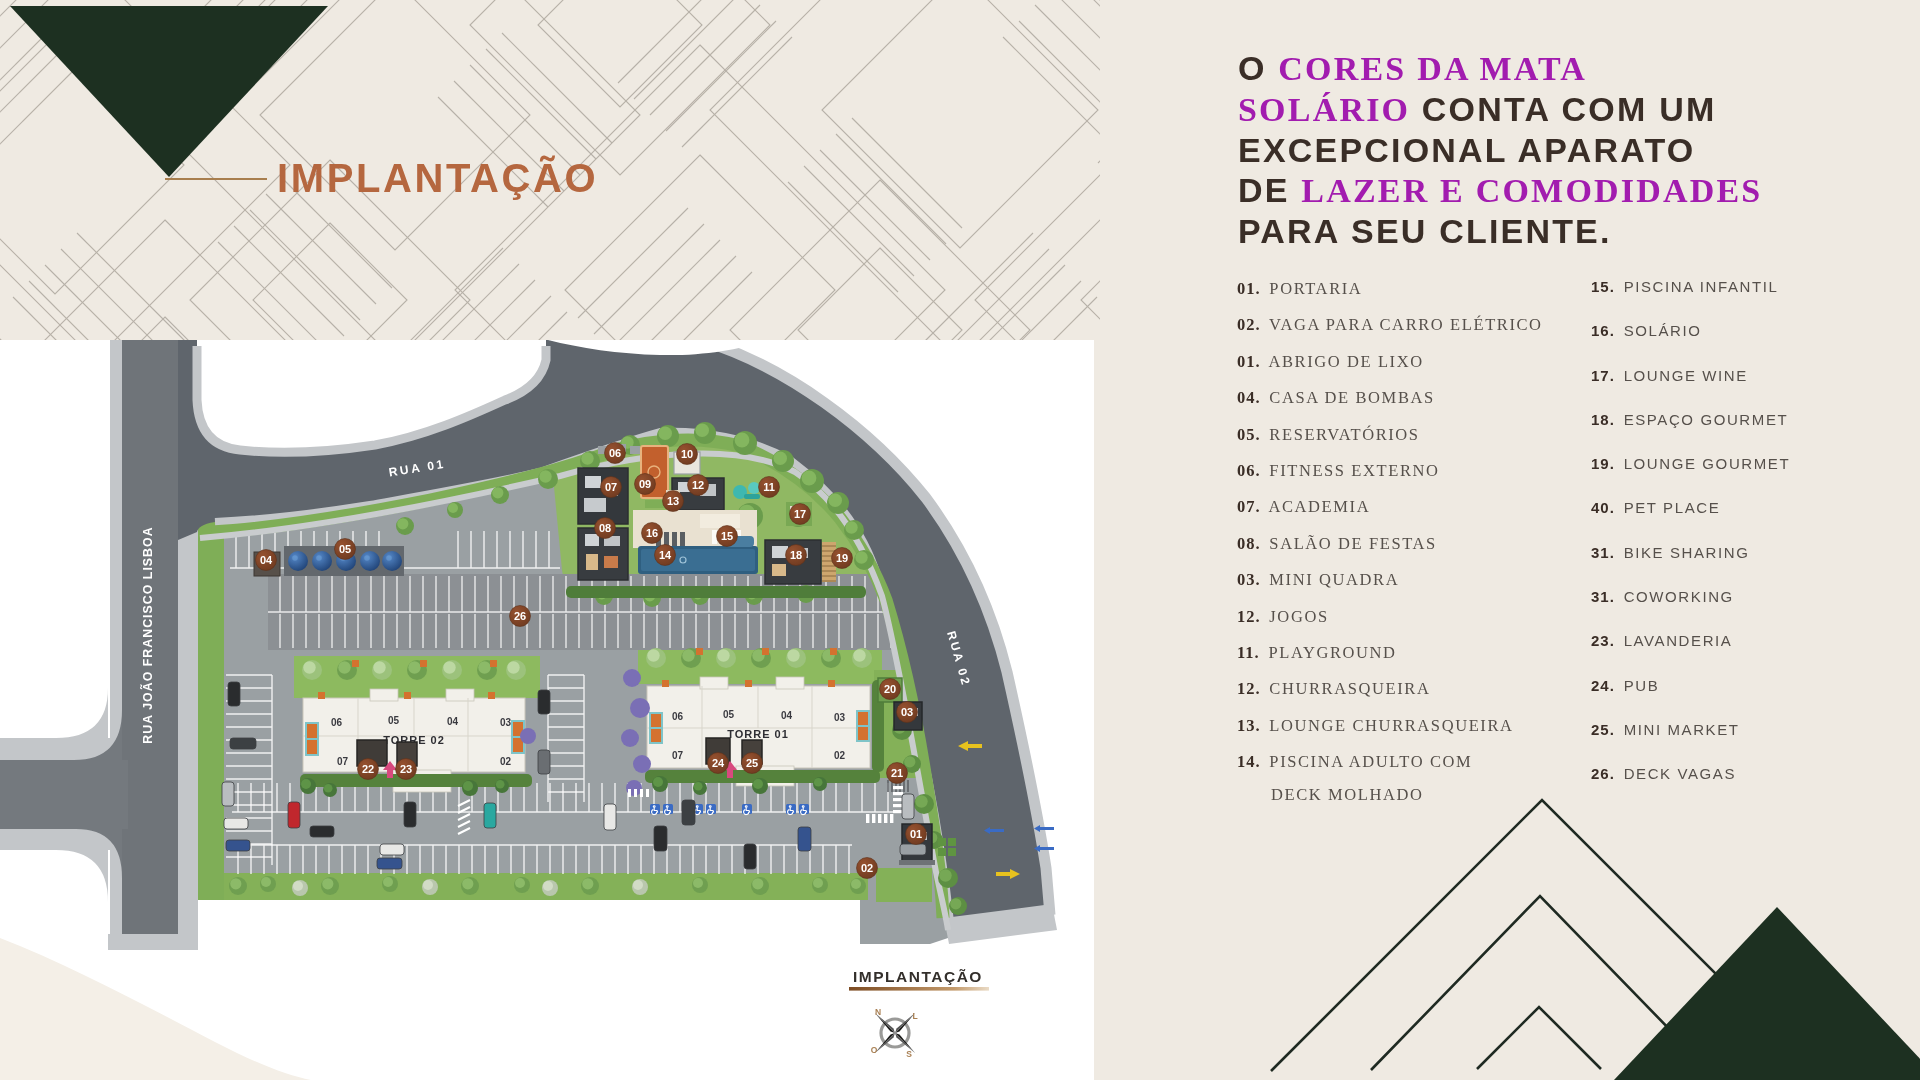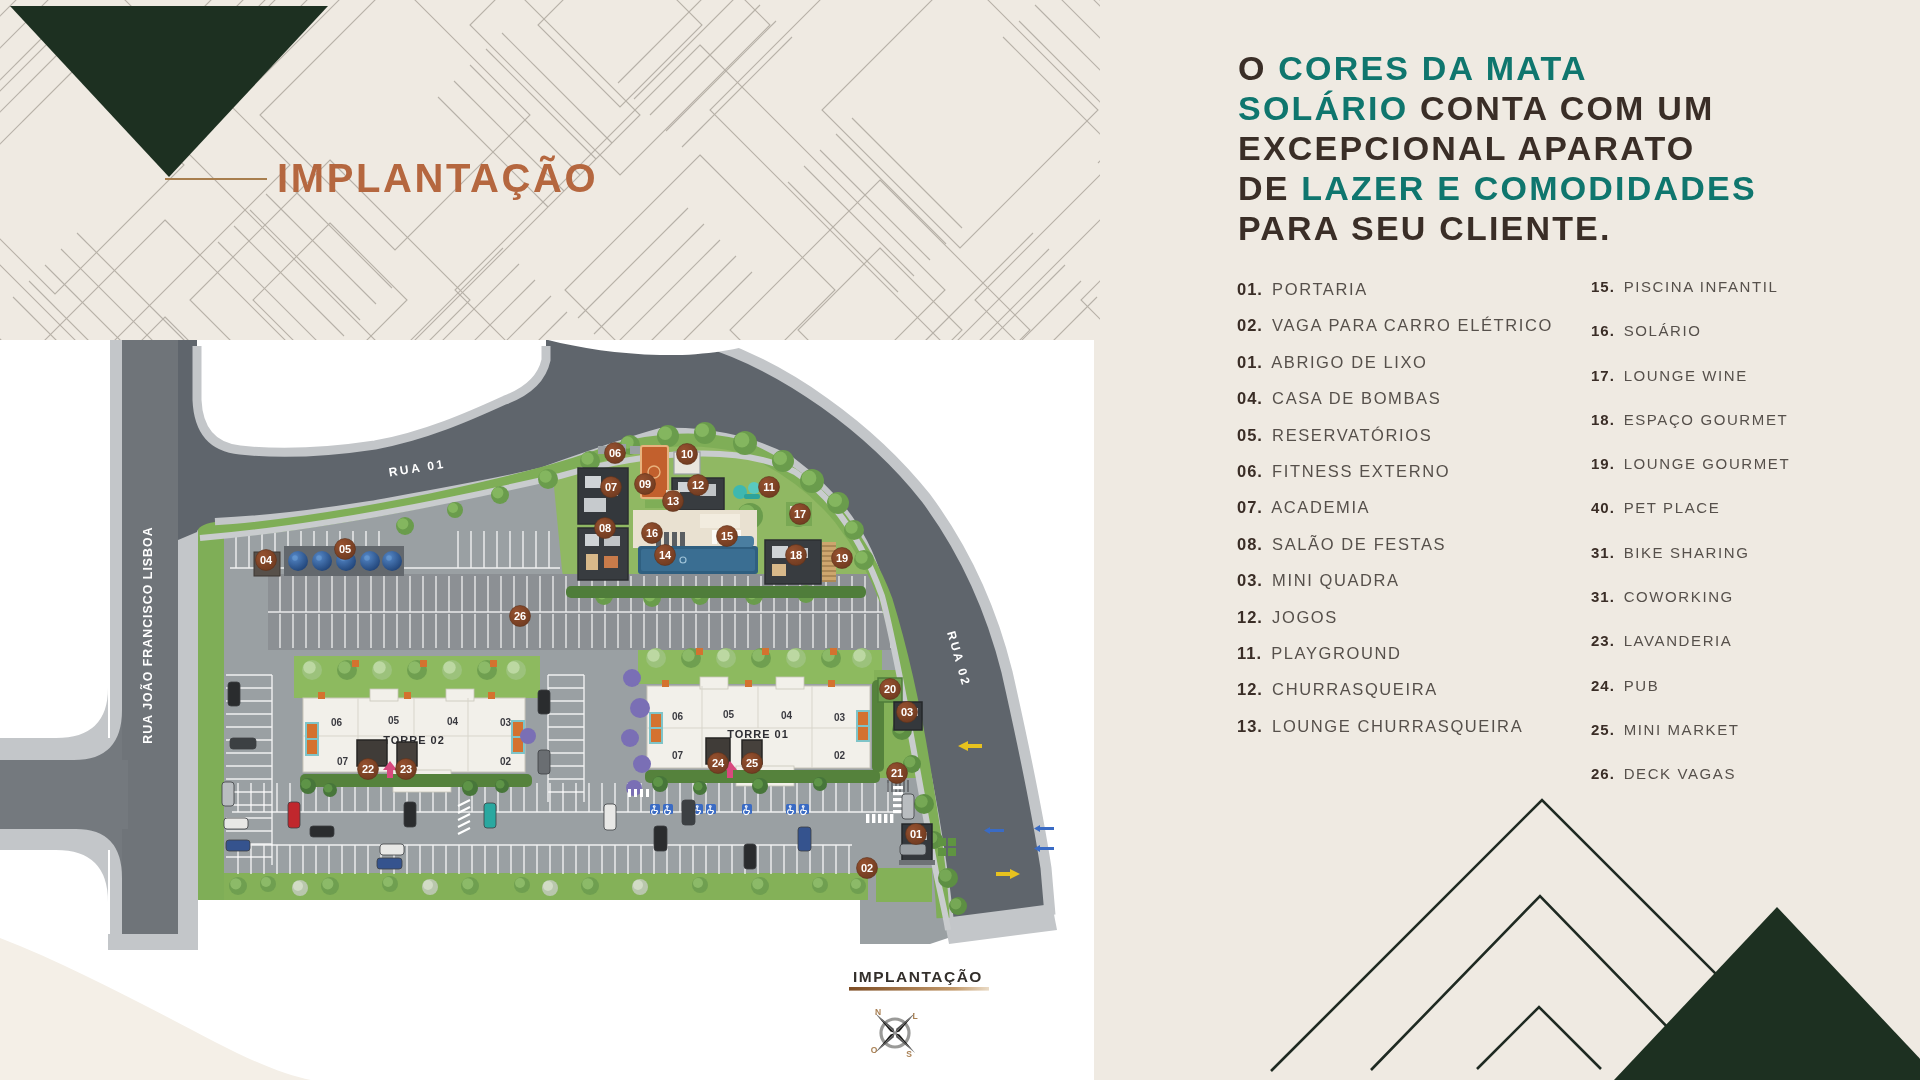--- a/index.html
+++ b/index.html
@@ -1,25 +1,25 @@
 <!DOCTYPE html>
 <html><head>
 <meta charset="utf-8">
 <style>
   html,body{margin:0;padding:0;}
   .page{position:relative;width:1920px;height:1080px;background:#efeae2;overflow:hidden;font-family:"Liberation Sans",sans-serif;}
   .abs{position:absolute;}
   .title{position:absolute;left:277px;top:156px;font-size:40px;font-weight:bold;letter-spacing:2.6px;color:#b5673f;}
   .titleline{position:absolute;left:165px;top:178px;width:102px;height:2px;background:#a87e4e;}
   .intro{position:absolute;left:1238px;top:48px;font-size:34px;font-weight:bold;letter-spacing:2.2px;line-height:40px;color:#3a2e27;}
-  .intro .hl{color:#0f766e;}
+  .intro .hl{color:#a21caf;font-family:Liberation Serif, serif;}
   .list1{position:absolute;left:1237px;top:277px;font-size:16.5px;letter-spacing:1.6px;color:#56504b;}
   .list2{position:absolute;left:1591px;top:275px;font-size:15px;letter-spacing:1.6px;color:#56504b;}
   .it{line-height:24px;white-space:nowrap;}
-  .list1 .it{margin-bottom:12.4px;}
+  .list1 .it{margin-bottom:12.4px;font-family:Liberation Serif, serif;}
   .list2 .it{margin-bottom:20.3px;}
   .it b{color:#3a2d26;letter-spacing:1px;margin-right:3px;}
   .cont{margin-left:34px;margin-top:9px;}
 </style>
 </head>
 <body>
 <div class="page">
 
 <svg class="abs" style="left:0;top:0" width="1100" height="348" viewBox="0 0 1100 348">
 <g stroke="#b7b1a8" stroke-width="1.1" fill="none">
@@ -1181,20 +1181,21 @@
 <div class="it"><b>04.</b> CASA DE BOMBAS</div>
 <div class="it"><b>05.</b> RESERVATÓRIOS</div>
 <div class="it"><b>06.</b> FITNESS EXTERNO</div>
 <div class="it"><b>07.</b> ACADEMIA</div>
 <div class="it"><b>08.</b> SALÃO DE FESTAS</div>
 <div class="it"><b>03.</b> MINI QUADRA</div>
 <div class="it"><b>12.</b> JOGOS</div>
 <div class="it"><b>11.</b> PLAYGROUND</div>
 <div class="it"><b>12.</b> CHURRASQUEIRA</div>
 <div class="it"><b>13.</b> LOUNGE CHURRASQUEIRA</div>
+<div class="it"><b>14.</b> PISCINA ADULTO COM<div class="cont">DECK MOLHADO</div></div>
 </div>
 
 <div class="list2">
 <div class="it"><b>15.</b> PISCINA INFANTIL</div>
 <div class="it"><b>16.</b> SOLÁRIO</div>
 <div class="it"><b>17.</b> LOUNGE WINE</div>
 <div class="it"><b>18.</b> ESPAÇO GOURMET</div>
 <div class="it"><b>19.</b> LOUNGE GOURMET</div>
 <div class="it"><b>40.</b> PET PLACE</div>
 <div class="it"><b>31.</b> BIKE SHARING</div>

